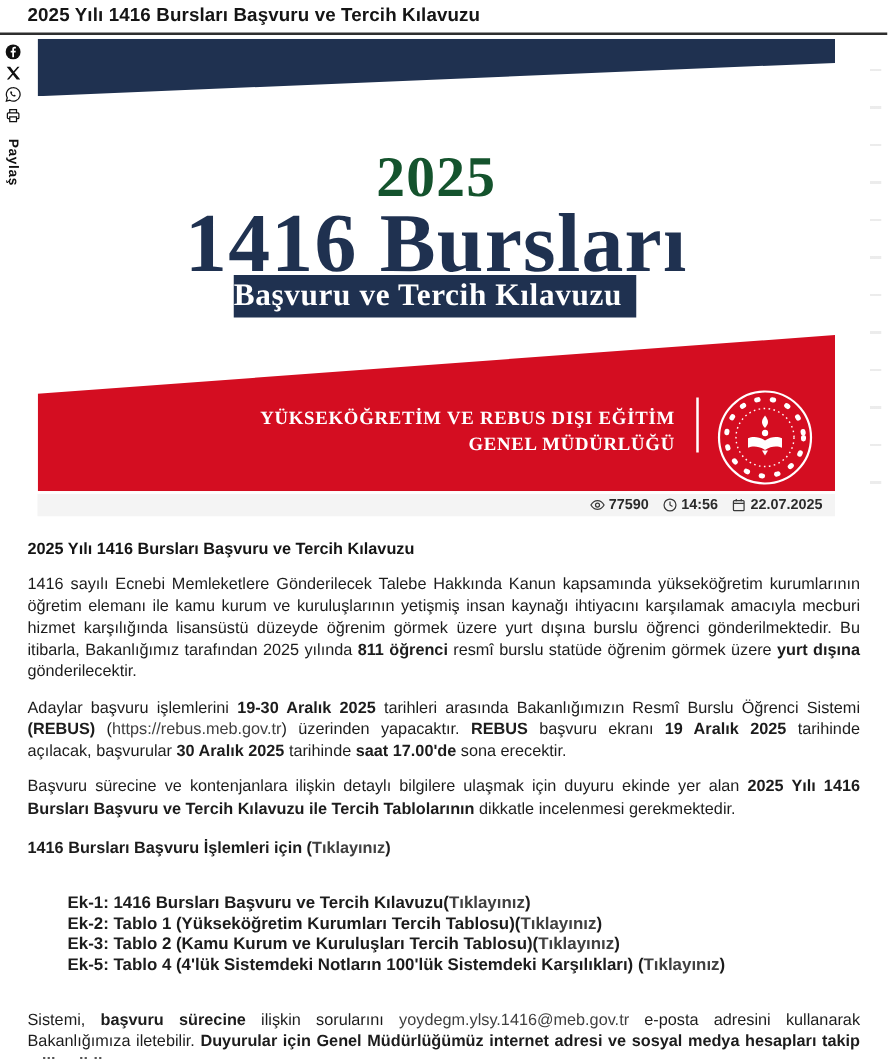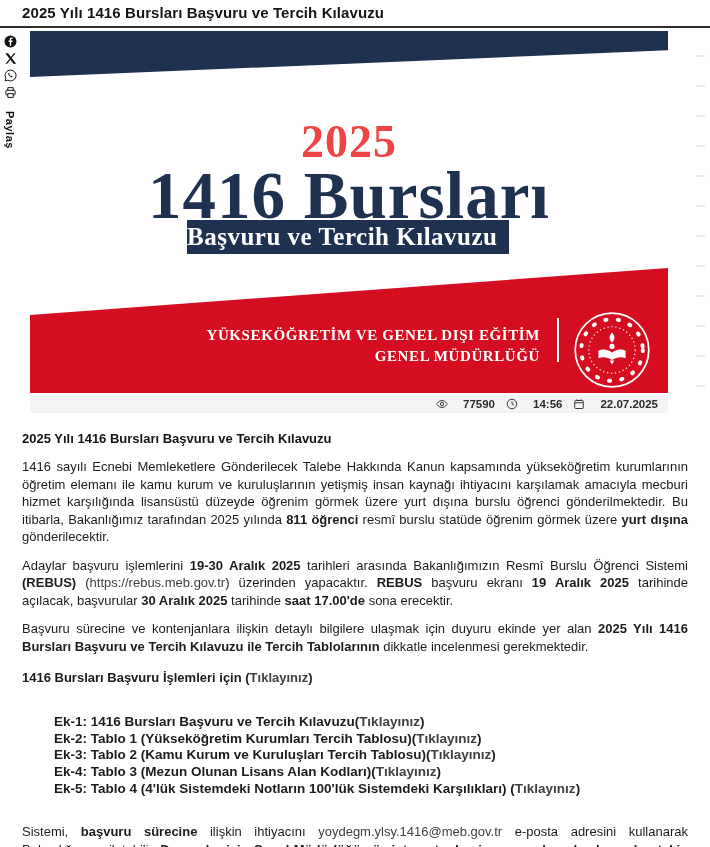--- a/index.html
+++ b/index.html
@@ -23,42 +23,42 @@
                  writing-mode:vertical-rl; letter-spacing:.5px; }
 
   
   .hero { position:relative; margin-left:30px; width:638px; height:364px;
           background:#fff; overflow:hidden; }
   .band-navy { position:absolute; left:0; top:0; width:100%; height:46px;
                background:#1f3150;
                clip-path:polygon(0 0,100% 0,100% 42%,0 100%); }
   .hero-year { position:absolute; left:0; top:84px; width:100%; text-align:center;
                font-family:"Liberation Serif", serif; font-weight:700;
-               font-size:46px; color:#ef4444; letter-spacing:1px; }
+               font-size:46px; color:#14532d; letter-spacing:1px; }
   .hero-main { position:absolute; left:0; top:126px; width:100%; text-align:center;
                font-family:"Liberation Serif", serif; font-weight:700;
                font-size:67px; color:#1f3150; letter-spacing:1px; }
   .hero-sub { position:absolute; left:157px; top:189px; width:322px; height:34px;
               background:#1f3150; display:flex; align-items:center; }
   .hero-sub span { font-family:"Liberation Serif", serif; font-weight:700;
                    font-size:25px; color:#fff; letter-spacing:.5px; white-space:nowrap; }
   .band-red { position:absolute; left:0; top:237px; width:100%; height:125px;
               background:#d40d21;
               clip-path:polygon(0 47px,100% 0,100% 100%,0 100%); }
   .dept { position:absolute; right:128px; top:57px; text-align:right;
           font-family:"Liberation Serif", serif; font-weight:700; color:#fff;
           font-size:15px; line-height:1.4; letter-spacing:.6px; white-space:nowrap; }
   .vline { position:absolute; left:527px; top:50px; width:2px; height:44px; background:#fff; }
   .logo { position:absolute; left:542px; top:42px; width:80px; height:80px; }
 
   
   .stats { margin-left:30px; width:638px; height:18px; background:#f4f4f4;
            display:flex; align-items:center; justify-content:flex-end; gap:11px;
            padding-right:10px; font-size:11.5px; font-weight:700; color:#2b2b2b; }
-  .stat { display:inline-flex; align-items:center; gap:15px; }
+  .stat { display:inline-flex; align-items:center; gap:3px; }
   .stat svg { width:12px; height:12px; }
 
   
   .ticks { position:absolute; right:5px; top:55px; width:9px; height:350px;
            background:repeating-linear-gradient(to bottom,#e7e7e7 0 2px,transparent 2px 30px);
            opacity:.8; }
 
   
   .content { padding:18px 22px 0 22px; }
   .content h2 { font-size:13px; font-weight:700; margin-bottom:12px; color:#141414; }
@@ -110,21 +110,21 @@
 
 <section class="hero">
   <div class="band-navy"></div>
   <div class="hero-year">2025</div>
   <div class="hero-main">1416 Bursları</div>
   <div class="hero-sub">
     <span>Başvuru ve Tercih Kılavuzu</span>
   </div>
   <div class="band-red">
     <div class="dept">
-      <div>YÜKSEKÖĞRETİM VE GENEL DIŞI EĞİTİM</div>
+      <div>YÜKSEKÖĞRETİM VE REBUS DIŞI EĞİTİM</div>
       <div>GENEL MÜDÜRLÜĞÜ</div>
     </div>
     <div class="vline"></div>
     <svg class="logo" viewBox="0 0 100 100">
       <circle cx="50" cy="50" r="46" fill="none" stroke="#fff" stroke-width="2.2"></circle>
       <circle cx="50" cy="50" r="38.5" fill="none" stroke="#fff" stroke-width="5" stroke-dasharray="1.5 14.2" stroke-linecap="round"></circle>
       <circle cx="50" cy="50" r="29" fill="none" stroke="#fff" stroke-width="1.4" stroke-dasharray="1.6 3.4"></circle>
       <path d="M50 28c3.5 4.5 4.5 8-0 12.5c-4.5-4.5-3.5-8 0-12.5z" fill="#fff"></path>
       <circle cx="50" cy="45.5" r="3.2" fill="#fff"></circle>
       <path d="M50 53c-6-4.2-12.5-4.4-17-2.2v9.5c4.5-2.2 11-2 17 2.2c6-4.2 12.5-4.4 17-2.2v-9.5c-4.5-2.2-11-2-17 2.2z" fill="#fff"></path>
@@ -162,18 +162,17 @@
 <main class="content">
   <h2>2025 Yılı 1416 Bursları Başvuru ve Tercih Kılavuzu</h2>
   <p class="just"><span>1416 sayılı Ecnebi Memleketlere Gönderilecek Talebe Hakkında Kanun kapsamında yükseköğretim kurumlarının öğretim elemanı ile kamu kurum ve kuruluşlarının yetişmiş insan kaynağı ihtiyacını karşılamak amacıyla mecburi hizmet karşılığında lisansüstü düzeyde öğrenim görmek üzere yurt dışına burslu öğrenci gönderilmektedir. Bu itibarla, Bakanlığımız tarafından 2025 yılında </span><span class="b">811 öğrenci</span><span> resmî burslu statüde öğrenim görmek üzere </span><span class="b">yurt dışına</span><span> gönderilecektir.</span></p>
   <p class="just"><span>Adaylar başvuru işlemlerini </span><span class="b">19-30 Aralık 2025</span><span> tarihleri arasında Bakanlığımızın Resmî Burslu Öğrenci Sistemi </span><span class="b">(REBUS)</span><span> (</span><a class="lnk" href="#">https://rebus.meb.gov.tr</a><span>) üzerinden yapacaktır. </span><span class="b">REBUS</span><span> başvuru ekranı </span><span class="b">19 Aralık 2025</span><span> tarihinde açılacak, başvurular </span><span class="b">30 Aralık 2025</span><span> tarihinde </span><span class="b">saat 17.00'de</span><span> sona erecektir.</span></p>
   <p class="just"><span>Başvuru sürecine ve kontenjanlara ilişkin detaylı bilgilere ulaşmak için duyuru ekinde yer alan </span><span class="b">2025 Yılı 1416 Bursları Başvuru ve Tercih Kılavuzu ile Tercih Tablolarının</span><span> dikkatle incelenmesi gerekmektedir.</span></p>
   <p class="bold-line apply-line"><span class="b">1416 Bursları Başvuru İşlemleri için (</span><a class="lnk b" href="#">Tıklayınız</a><span class="b">)</span></p>
   <div class="eklist">
     <p><span class="b">Ek-1: 1416 Bursları Başvuru ve Tercih Kılavuzu(</span><a class="lnk b" href="#">Tıklayınız</a><span class="b">)</span></p>
     <p><span class="b">Ek-2: Tablo 1 (Yükseköğretim Kurumları Tercih Tablosu)(</span><a class="lnk b" href="#">Tıklayınız</a><span class="b">)</span></p>
     <p><span class="b">Ek-3: Tablo 2 (Kamu Kurum ve Kuruluşları Tercih Tablosu)(</span><a class="lnk b" href="#">Tıklayınız</a><span class="b">)</span></p>
-    <p><span class="b">Ek-4: Tablo 3 (Mezun Olunan Lisans Alan Kodları)(</span><a class="lnk b" href="#">Tıklayınız</a><span class="b">)</span></p>
     <p><span class="b">Ek-5: Tablo 4 (4'lük Sistemdeki Notların 100'lük Sistemdeki Karşılıkları) (</span><a class="lnk b" href="#">Tıklayınız</a><span class="b">)</span></p>
   </div>
-  <p class="just contact-p"><span>Sistemi, </span><span class="b">başvuru sürecine</span><span> ilişkin ihtiyacını </span><a class="lnk" href="#">yoydegm.ylsy.1416@meb.gov.tr</a><span> e-posta adresini kullanarak Bakanlığımıza iletebilir. </span><span class="b">Duyurular için Genel Müdürlüğümüz internet adresi ve sosyal medya hesapları takip edilmelidir.</span></p>
+  <p class="just contact-p"><span>Sistemi, </span><span class="b">başvuru sürecine</span><span> ilişkin sorularını </span><a class="lnk" href="#">yoydegm.ylsy.1416@meb.gov.tr</a><span> e-posta adresini kullanarak Bakanlığımıza iletebilir. </span><span class="b">Duyurular için Genel Müdürlüğümüz internet adresi ve sosyal medya hesapları takip edilmelidir.</span></p>
 
 </main>
 
 </body></html>

